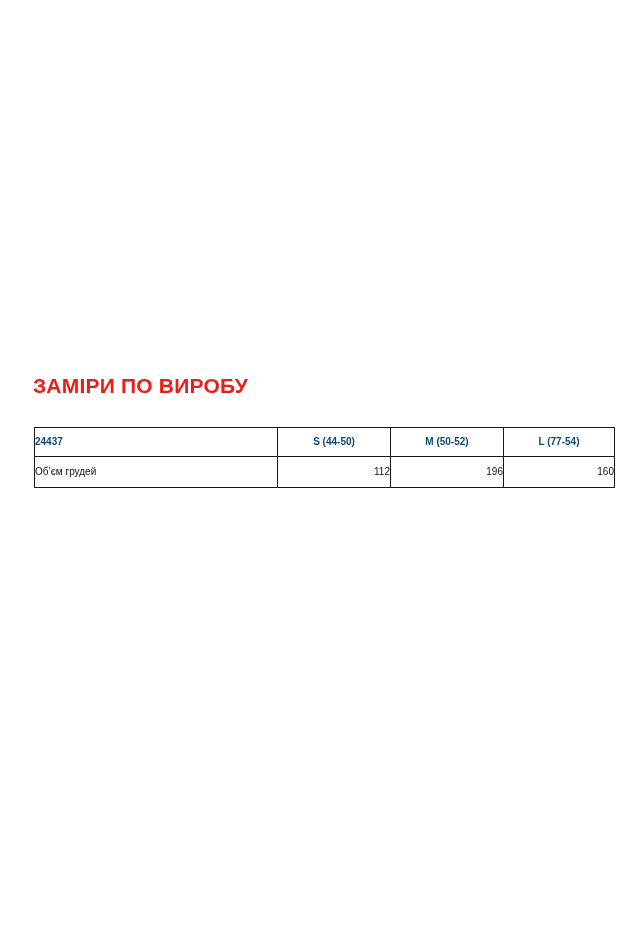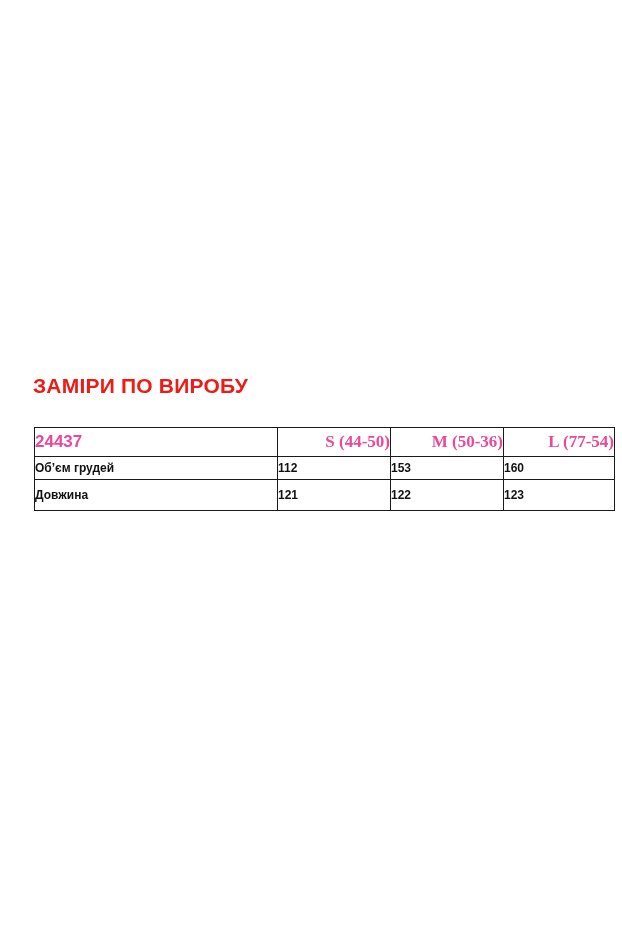--- a/index.html
+++ b/index.html
@@ -44,47 +44,46 @@
   .size-table col.c0 { width: 243px; }
   .size-table col.c1 { width: 113px; }
   .size-table col.c2 { width: 113px; }
   .size-table col.c3 { width: 111px; }
 
   .size-table th,
   .size-table td {
     border: 1px solid #1a1a1a;
     height: 22px;
     padding: 0;
-    font-size: 12px;
-    font-weight: bold;
+    font-size: 10px;
+    font-weight: normal;
     line-height: 22px;
   }
   .size-table thead th {
-    color: #ec4899;
+    color: #0c4a6e;
     font-weight: bold;
-    font-size: 17px;
+    font-size: 10px;
     height: 28px;
     line-height: 28px;
   }
   .head-label {
     text-align: left;
     padding-left: 12px;
   }
   .head-size {
-    text-align: right;
-    font-family: Liberation Serif, serif;
+    text-align: center;
   }
   .row-label {
     text-align: left;
     padding-left: 12px;
     color: #111111;
     font-size: 14.5px;
   }
   .row-val {
-    text-align: left;
+    text-align: right;
     color: #111111;
     font-size: 14.5px;
   }
   tbody tr:last-child td {
     height: 30px;
     line-height: 30px;
   }
 </style>
 </head>
 <body>
@@ -97,33 +96,27 @@
     <colgroup>
       <col class="c0">
         <col class="c1">
         <col class="c2">
         <col class="c3">
     </colgroup>
     <thead>
       <tr>
         <th class="head-label">24437</th>
         <th class="head-size">S (44-50)</th>
-        <th class="head-size">M (50-36)</th>
+        <th class="head-size">M (50-52)</th>
         <th class="head-size">L (77-54)</th>
       </tr>
     </thead>
     <tbody>
       <tr>
         <td class="row-label">Об’єм грудей</td>
         <td class="row-val">112</td>
-        <td class="row-val">153</td>
+        <td class="row-val">196</td>
         <td class="row-val">160</td>
-      </tr>
-      <tr>
-        <td class="row-label">Довжина</td>
-        <td class="row-val">121</td>
-        <td class="row-val">122</td>
-        <td class="row-val">123</td>
       </tr>
     </tbody>
   </table>
 
 </div>
 
 </body></html>

